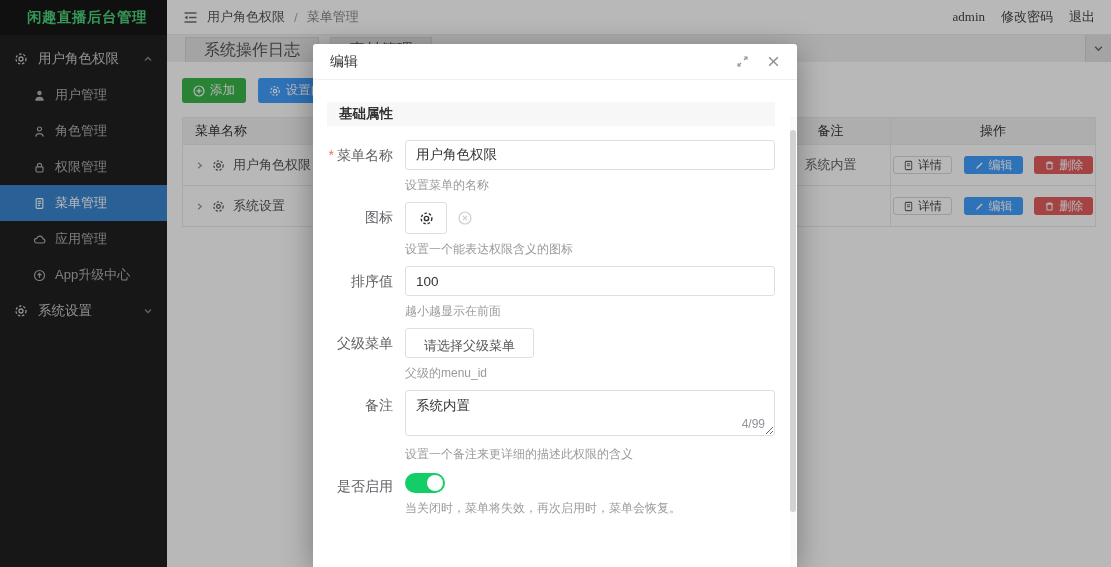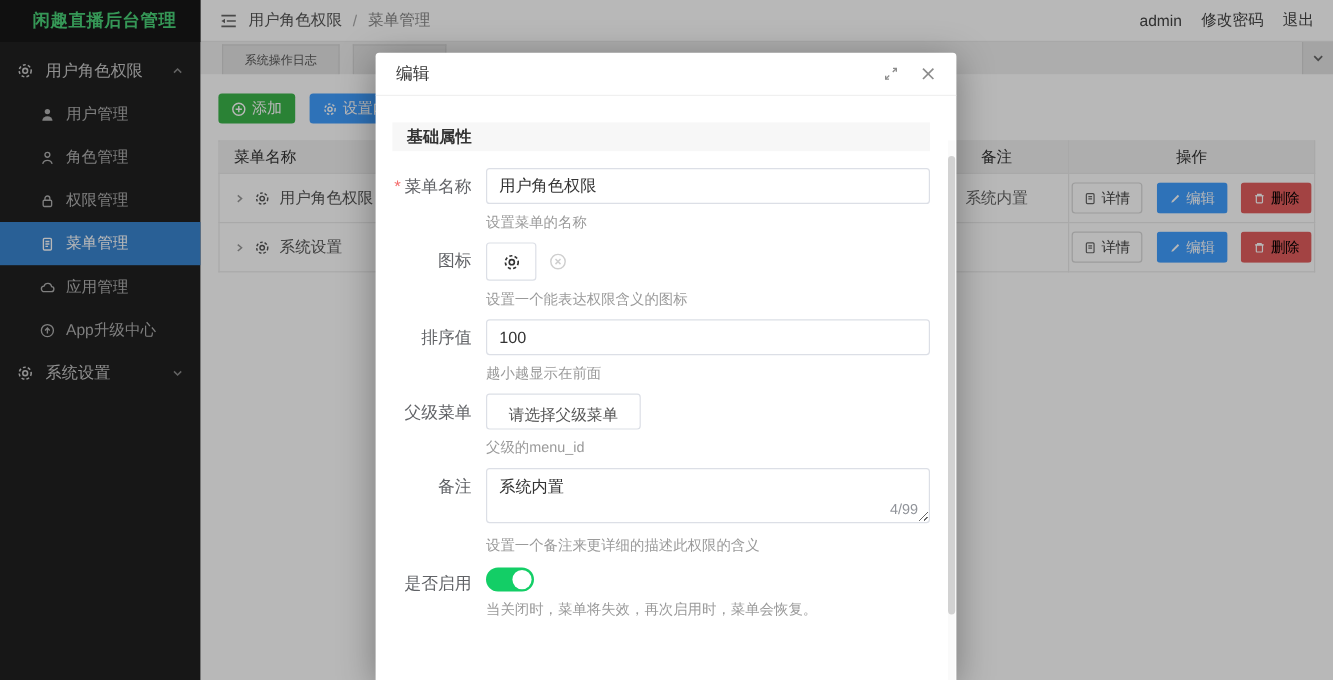--- a/index.html
+++ b/index.html
@@ -14,48 +14,48 @@
   .nav-group { height:36px; display:flex; align-items:center; padding:0 14px; color:#c9c9c9; font-size:13.5px; gap:10px; cursor:pointer; }
   .nav-group .chev { margin-left:auto; color:#8a8a8a; }
   .nav-item { height:36px; display:flex; align-items:center; padding-left:33px; color:#b0b0b0; font-size:13px; gap:9px; cursor:pointer; }
   .nav-item.active { background:#3a85d0; color:#ffffff; }
 
   
   .topbar { position:absolute; left:167px; top:0; right:0; height:35px; background:#fff; border-bottom:1px solid #e9e9e9; display:flex; align-items:center; padding:0 16px; }
   .crumb { display:flex; align-items:center; gap:9px; color:#555; font-size:13px; }
   .crumb .sep { color:#aaa; }
   .crumb .cur { color:#888; }
-  .topbar-right { margin-left:auto; display:flex; align-items:center; gap:16px; font-size:13px; color:#444; }
+  .topbar-right { margin-left:auto; display:flex; align-items:center; gap:16px; font-size:13px; color:#444;font-family:Liberation Serif, serif; }
   .topbar-right span { cursor:pointer; }
 
   
   .tabbar { position:absolute; left:167px; top:35px; right:0; height:27px; background:#f0f0f0; display:flex; align-items:stretch; padding-left:18px; }
-  .tab { background:#e4e4e4; border:1px solid #d6d6d6; border-bottom:none; color:#555; font-size:10px; display:flex; align-items:center; padding:0 18px; margin-right:11px; margin-top:2px; cursor:pointer; white-space:nowrap; }
+  .tab { background:#e4e4e4; border:1px solid #d6d6d6; border-bottom:none; color:#555; font-size:16px; display:flex; align-items:center; padding:0 18px; margin-right:11px; margin-top:2px; cursor:pointer; white-space:nowrap; }
   .tab-more { margin-left:auto; width:26px; display:flex; align-items:center; justify-content:center; color:#666; background:#e4e4e4; border-left:1px solid #d6d6d6; cursor:pointer; }
 
   
   .content { position:absolute; left:167px; top:62px; right:0; bottom:0; background:#fff; padding:16px 15px; }
   .btn { display:inline-flex; align-items:center; gap:5px; height:25px; padding:0 11px; border:none; border-radius:3px; color:#fff; font-size:12.5px; cursor:pointer; font-family:inherit; }
   .btn-add { background:#3bb44a; margin-right:8px;align-items:center; }
   .btn-perm { background:#409eff; }
   .menu-table { width:100%; border-collapse:collapse; margin-top:14px; table-layout:fixed; }
   .menu-table th, .menu-table td { border:1px solid #ebebeb; font-weight:normal; }
   .menu-table th { background:#f2f2f2; height:27px; font-size:13px; color:#333; }
   .menu-table th.col-name { text-align:left; padding-left:12px; }
   .menu-table td { height:41px; font-size:13px; color:#666; text-align:center; }
   .menu-table td.cell-name { text-align:left; padding-left:12px; }
   .name-wrap { display:flex; align-items:center; gap:8px; color:#555; }
   .caret { color:#999; cursor:pointer; }
   .row-gear { color:#555; }
   .col-remark { width:120px; }
   .col-action { width:205px; }
-  .abtn { display:inline-flex; align-items:center; gap:4px; height:26px; padding:0 9px; border-radius:3px; font-size:12px; cursor:pointer; border:1px solid transparent; font-family:inherit; }
+  .abtn { display:inline-flex; align-items:center; gap:4px; height:18px; padding:0 9px; border-radius:3px; font-size:12px; cursor:pointer; border:1px solid transparent; font-family:inherit; }
   .abtn-detail { background:#fff; border-color:#d9d9d9; color:#444; }
   .abtn-edit { background:#409eff; color:#fff; margin-left:8px; }
-  .abtn-del { background:#e25d5d; color:#000000; margin-left:8px; }
+  .abtn-del { background:#e25d5d; color:#ffffff; margin-left:8px; }
 
   
   .overlay { position:absolute; left:0; top:0; width:1111px; height:567px; background:rgba(0,0,0,0.28); z-index:40; }
   .modal { position:absolute; left:313px; top:44px; width:484px; height:523px; background:#fff; z-index:50; border-radius:3px 3px 0 0; box-shadow:0 6px 30px rgba(0,0,0,.35); overflow:hidden; }
   .modal-header { height:36px; display:flex; align-items:center; padding:0 17px; border-bottom:1px solid #f0f0f0; }
   .modal-title { font-size:14px; color:#333; }
   .modal-tools { margin-left:auto; display:flex; align-items:center; gap:18px; color:#8c8c8c; }
   .modal-tools .tool { cursor:pointer; display:flex; }
   .modal-body { position:relative; padding:22px 22px 0 14px; height:487px; }
   .section-bar { height:24px; background:#f7f7f7; display:flex; align-items:center; padding-left:12px; font-size:13.5px; font-weight:bold; color:#333; margin-bottom:14px; }

